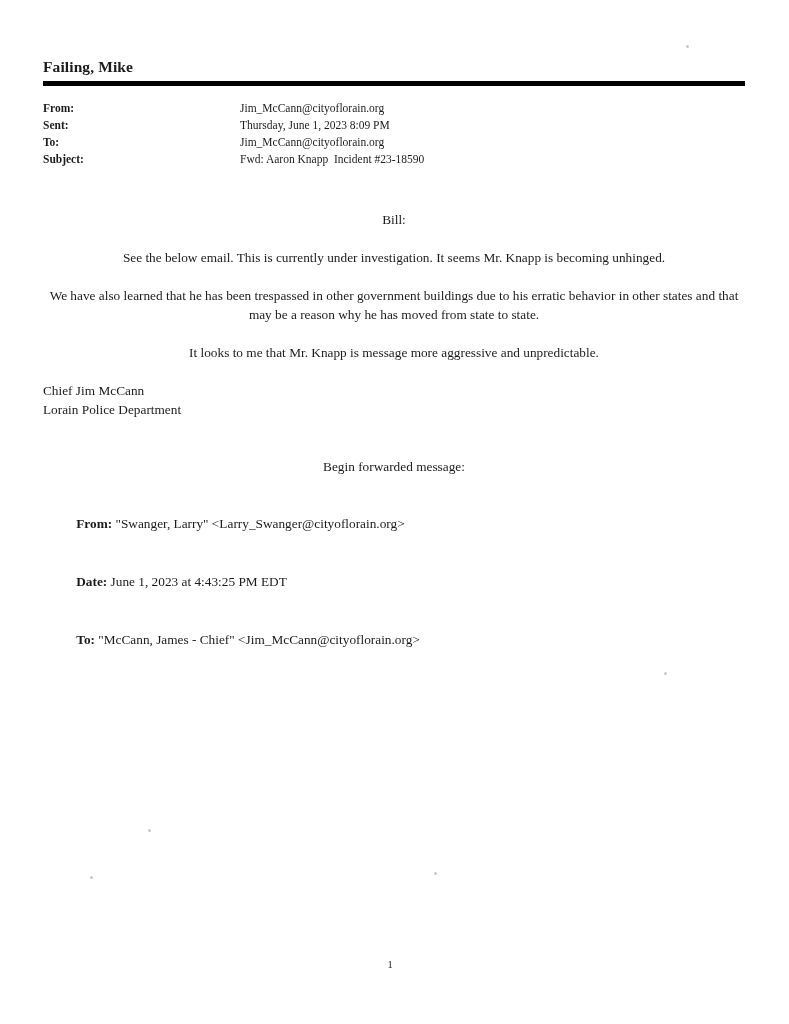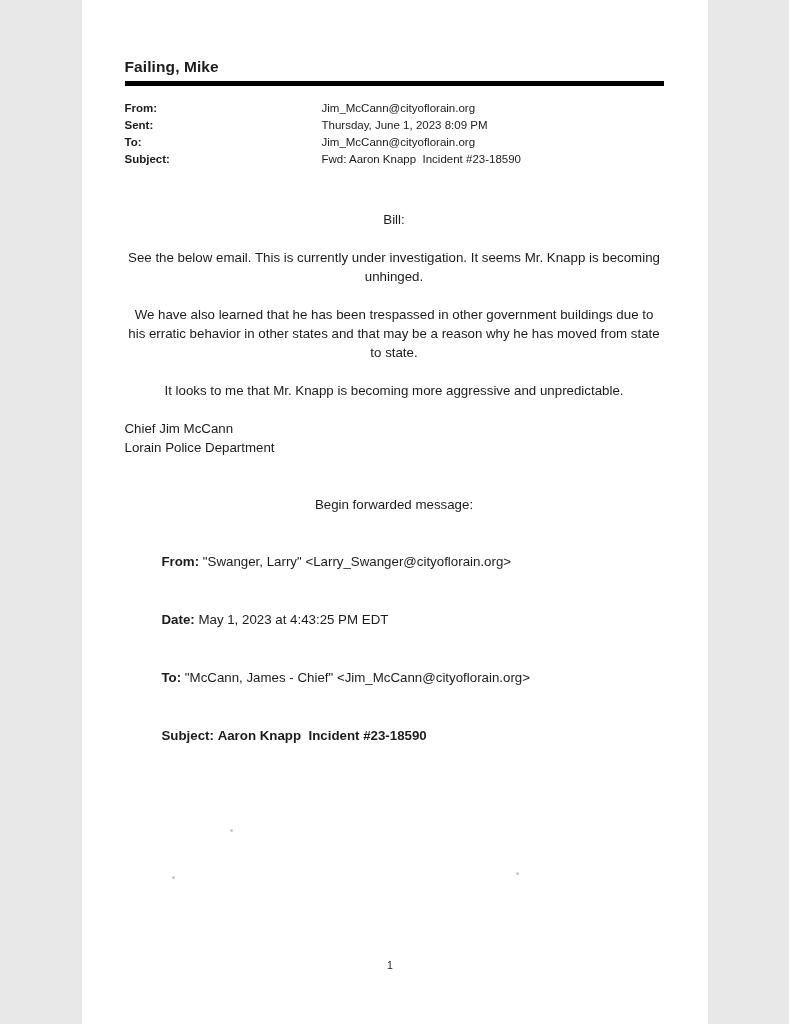--- a/index.html
+++ b/index.html
@@ -1,22 +1,22 @@
 <!DOCTYPE html>
 <html><head>
 <meta charset="utf-8">
 <style>
   html, body { margin: 0; padding: 0; background: #e8e8e8; }
   .page {
     position: relative;
-    width: 626px;
+    width: 789px;
     height: 1024px;
     margin: 0 auto;
     background: #ffffff;
-    font-family: Liberation Sans, sans-serif;
+    font-family: Liberation Serif, serif;
     color: #1c1c1c;
     overflow: hidden;
     box-sizing: border-box;
   }
   .content {
     position: absolute;
     left: 43px;
     right: 44px;
     top: 58px;
   }
@@ -95,42 +95,39 @@
       <div class="meta-row">
         <span class="meta-label">Subject:</span>
         <span class="meta-value">Fwd: Aaron Knapp  Incident #23-18590</span>
       </div>
     </div>
 
     <div class="body-text">
       <p class="para">Bill:</p>
       <p class="para">See the below email. This is currently under investigation. It seems Mr. Knapp is becoming unhinged.</p>
       <p class="para">We have also learned that he has been trespassed in other government buildings due to his erratic behavior in other states and that may be a reason why he has moved from state to state.</p>
-      <p class="para">It looks to me that Mr. Knapp is becoming more aggressive and unpredictable.</p>
+      <p class="para">It looks to me that Mr. Knapp is message more aggressive and unpredictable.</p>
 
       <div class="sig-block">
         <p class="sig-line">Chief Jim McCann</p>
         <p class="sig-line">Lorain Police Department</p>
       </div>
 
 
       <p class="para forward-intro">Begin forwarded message:</p>
 
       <div class="fw-block">
         <p class="fw-line">
           <span class="fw-label">From:</span><span> </span><span>"Swanger, Larry" &lt;Larry_Swanger@cityoflorain.org&gt;</span>
         </p>
         <p class="fw-line">
-          <span class="fw-label">Date:</span><span> </span><span>May 1, 2023 at 4:43:25 PM EDT</span>
+          <span class="fw-label">Date:</span><span> </span><span>June 1, 2023 at 4:43:25 PM EDT</span>
         </p>
         <p class="fw-line">
           <span class="fw-label">To:</span><span> </span><span>"McCann, James - Chief" &lt;Jim_McCann@cityoflorain.org&gt;</span>
-        </p>
-        <p class="fw-line">
-          <span class="fw-label">Subject:</span><span> </span><span class="fw-bold">Aaron Knapp  Incident #23-18590</span>
         </p>
       </div>
     </div>
 
   </div>
 
   <div class="speck" style="left:686px; top:45px;"></div>
   <div class="speck" style="left:664px; top:672px;"></div>
   <div class="speck" style="left:148px; top:829px;"></div>
   <div class="speck" style="left:90px; top:876px;"></div>

